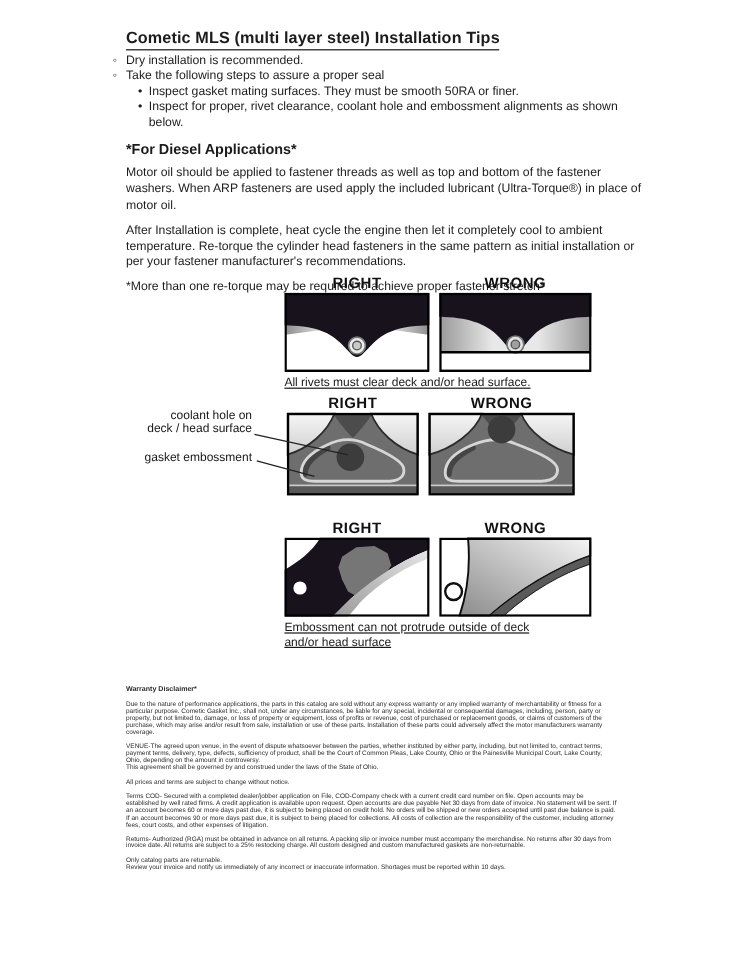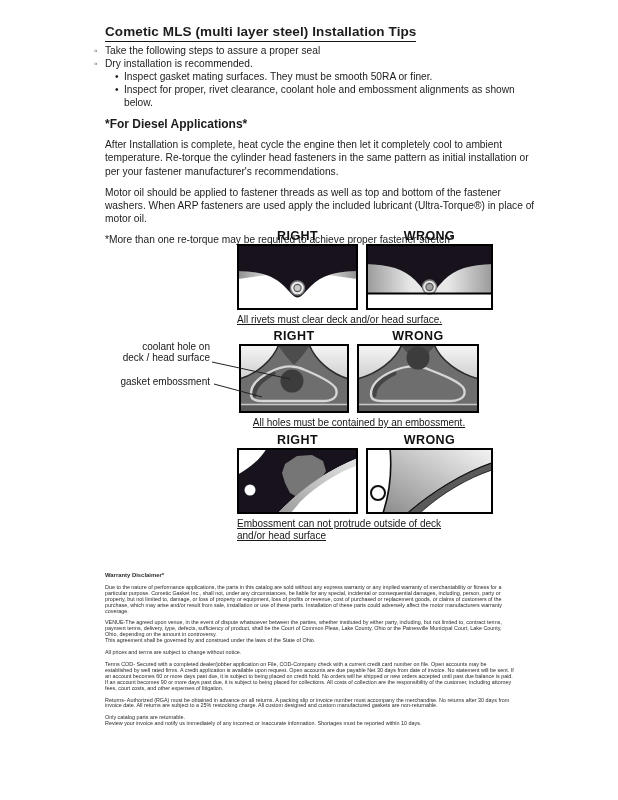--- a/index.html
+++ b/index.html
@@ -48,30 +48,30 @@
   .pagenum{position:absolute;left:388px;top:757px;font-size:14.5px;letter-spacing:.3px;color:#222;}
 </style>
 </head>
 <body>
 
 <div class="page">
 
   <div class="title">Cometic MLS (multi layer steel) Installation Tips</div>
 
   <div class="tips">
+    <div class="b">Dry installation is recommended.</div>
     <div class="b">Take the following steps to assure a proper seal</div>
-    <div class="b">Dry installation is recommended.</div>
     <div class="sb">Inspect gasket mating surfaces.  They must be smooth 50RA or finer.</div>
     <div class="sb">Inspect for proper, rivet clearance, coolant hole and embossment alignments as shown below.</div>
   </div>
 
   <div class="diesel">
     <h2>*For Diesel Applications*</h2>
+    <p>Motor oil should be applied to fastener threads as well as top and bottom of the fastener washers. When ARP fasteners are used apply the included lubricant (Ultra-Torque®) in place of motor oil.</p>
     <p>After Installation is complete, heat cycle the engine then let it completely cool to ambient temperature. Re-torque the cylinder head fasteners in the same pattern as initial installation or per your fastener manufacturer's recommendations.</p>
-    <p>Motor oil should be applied to fastener threads as well as top and bottom of the fastener washers. When ARP fasteners are used apply the included lubricant (Ultra-Torque®) in place of motor oil.</p>
     <p>*More than one re-torque may be required to achieve proper fastener stretch*</p>
   </div>
 
   <div class="fig fig1">
     <div class="labels">
       <div class="lab w121">RIGHT</div>
       <div class="lab w127">WRONG</div>
     </div>
     <div class="panels">
       <svg width="121" height="66" viewBox="0 0 121 66">
@@ -154,21 +154,20 @@
         <path d="M0,0 H45 C39,16 20,30 0,35 Z" fill="url(#bore1)" stroke="#2b2b2b" stroke-width="1.5"></path>
         <path d="M122,0 H77 C83,16 102,30 122,35 Z" fill="url(#bore1)" stroke="#2b2b2b" stroke-width="1.5"></path>
         <path d="M17,51 C17,42 25,35 37,29" stroke="#454545" stroke-width="5" fill="none" stroke-linecap="round"></path>
         <path d="M14,50 C14,40 22,33 36,27 C50,21 62,21 73,26 C86,31 104,38 107,45 C109,51 106,56.5 94,57 L26,57 C17,57 14,55.5 14,50 Z" fill="none" stroke="#d6d6d6" stroke-width="2.4"></path>
         <circle cx="61" cy="14" r="11.5" fill="#3c3c3c"></circle>
         <rect x="1" y="60" width="120" height="8" fill="#585858"></rect>
         <line x1="1" y1="60.5" x2="121" y2="60.5" stroke="#c9c9c9" stroke-width="1.3"></line>
         <rect x="1" y="1" width="120" height="67" fill="none" stroke="#000" stroke-width="2"></rect>
       </svg>
     </div>
-    <div class="caption center w122" style="width:240px;">All holes must be contained by an embossment.</div>
   </div>
 
   <div class="fig fig3">
     <div class="labels">
       <div class="lab w121">RIGHT</div>
       <div class="lab w127">WRONG</div>
     </div>
     <div class="panels">
       <svg width="121" height="66" viewBox="0 0 121 66">
         <defs>

